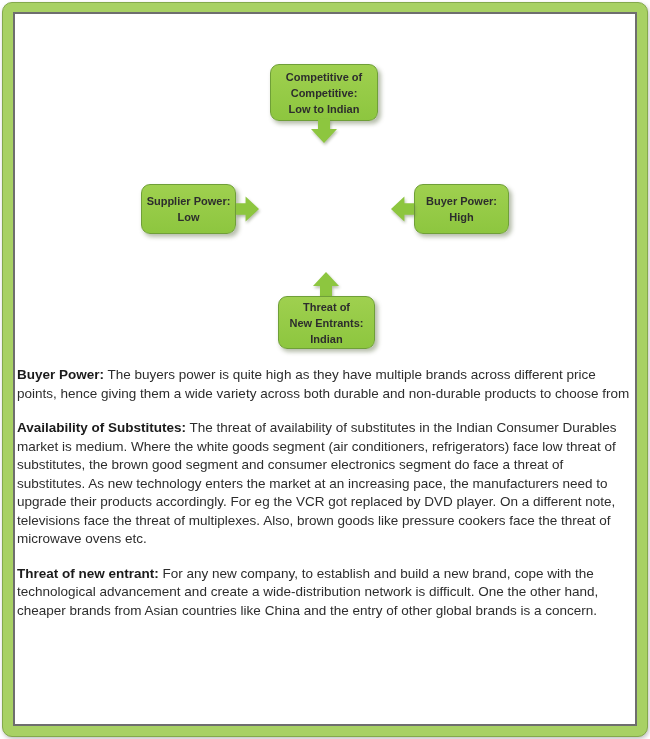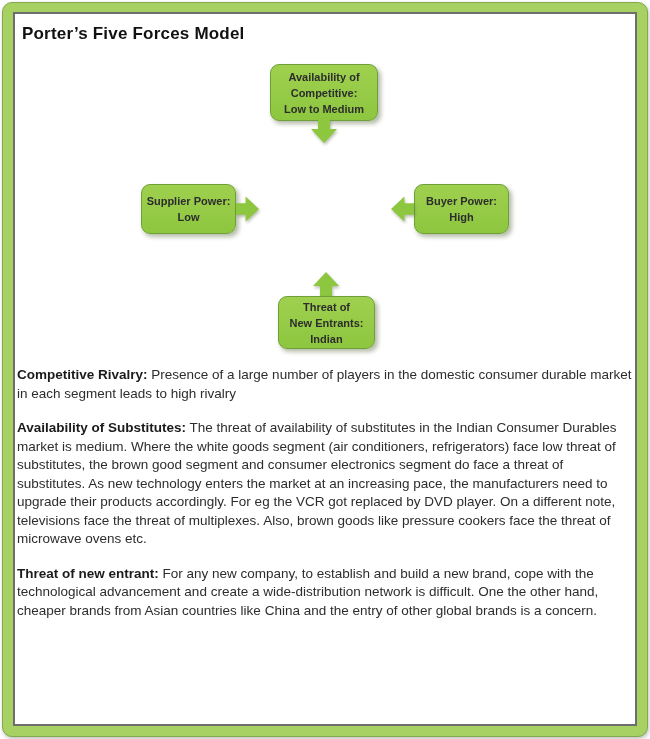--- a/index.html
+++ b/index.html
@@ -64,26 +64,25 @@
   .desc b { color: #1b1b1b; }
 </style>
 </head>
 <body>
 
 <div class="frame"></div>
 <div class="panel"></div>
 
 <div class="content">
 
-  <div class="title">Porter’s Five Forces Model</div>
 
   <div class="gbox box-top">
-    <span>Availability of</span>
+    <span>Competitive of</span>
     <span>Competitive:</span>
-    <span>Low to Medium</span>
+    <span>Low to Indian</span>
   </div>
 
   <svg class="blk-arrow arrow-down" width="26" height="24" viewBox="0 0 26 24">
     <polygon class="green-fill" points="7,0 19,0 19,10 26,10 13,24 0,10 7,10"></polygon>
   </svg>
 
   <div class="gbox box-left">
     <span>Supplier Power:</span>
     <span>Low</span>
   </div>
@@ -104,18 +103,18 @@
     <polygon class="green-fill" points="7,24 19,24 19,14 26,14 13,0 0,14 7,14"></polygon>
   </svg>
 
   <div class="gbox box-bottom">
     <span>Threat of</span>
     <span>New Entrants:</span>
     <span>Indian</span>
   </div>
 
   <div class="desc">
-    <p><b>Competitive Rivalry:</b><span> Presence of a large number of players in the domestic consumer durable market in each segment leads to high rivalry</span></p>
+    <p><b>Buyer Power:</b><span> The buyers power is quite high as they have multiple brands across different price points, hence giving them a wide variety across both durable and non-durable products to choose from</span></p>
     <p><b>Availability of Substitutes:</b><span> The threat of availability of substitutes in the Indian Consumer Durables market is medium. Where the white goods segment (air conditioners, refrigerators) face low threat of substitutes, the brown good segment and consumer electronics segment do face a threat of substitutes. As new technology enters the market at an increasing pace, the manufacturers need to upgrade their products accordingly. For eg the VCR got replaced by DVD player. On a different note, televisions face the threat of multiplexes. Also, brown goods like pressure cookers face the threat of microwave ovens etc.</span></p>
     <p><b>Threat of new entrant:</b><span> For any new company, to establish and build a new brand, cope with the technological advancement and create a wide-distribution network is difficult. One the other hand, cheaper brands from Asian countries like China and the entry of other global brands is a concern.</span></p>
   </div>
 
 </div>
 
 </body></html>

